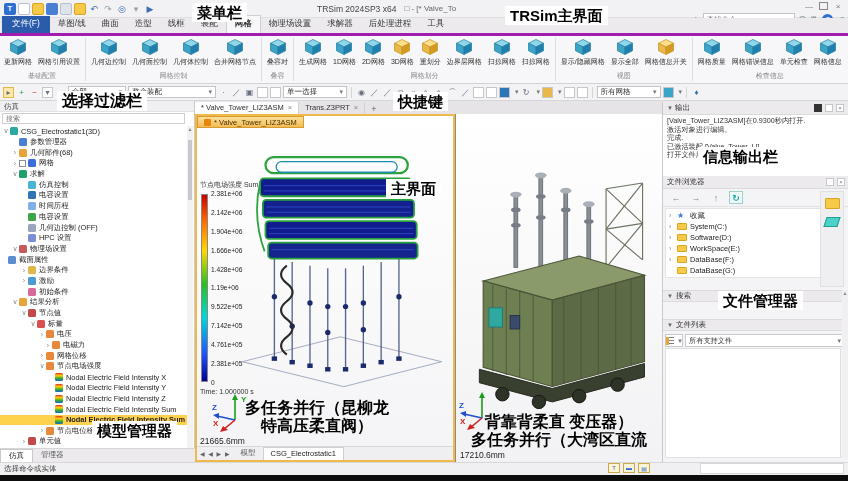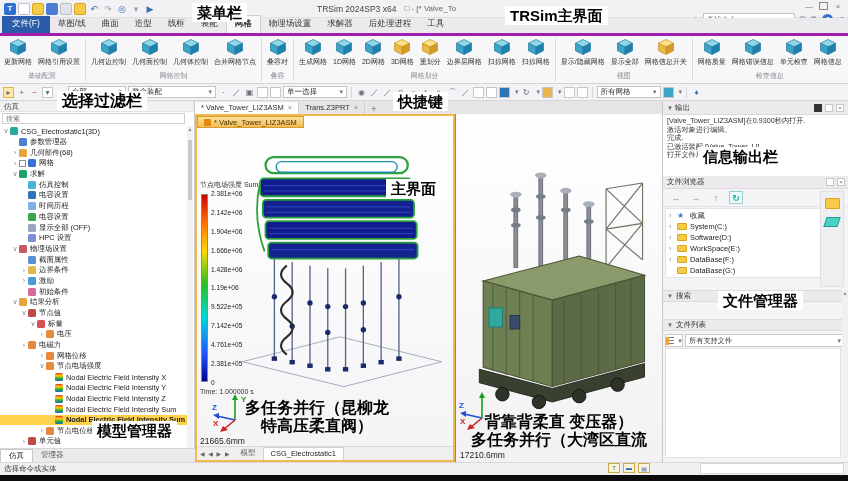--- a/index.html
+++ b/index.html
@@ -531,33 +531,33 @@
         <span class="tlb">时间历程</span>
       </div>
     <div class="trow" style="padding-left:20px">
         <span class="exp"></span>
         <span class="tico" data-icon="capacitance"></span>
         <span class="tlb">电容设置</span>
       </div>
     <div class="trow" style="padding-left:20px">
         <span class="exp"></span>
         <span class="tico" data-icon="remesh"></span>
-        <span class="tlb">显示全部 (OFF)</span>
+        <span class="tlb">几何边控制 (OFF)</span>
       </div>
     <div class="trow" style="padding-left:20px">
         <span class="exp"></span>
         <span class="tico" data-icon="hpc"></span>
         <span class="tlb">HPC 设置</span>
       </div>
     <div class="trow" style="padding-left:11px">
         <span class="exp">∨</span>
         <span class="tico" data-icon="physics"></span>
         <span class="tlb">物理场设置</span>
       </div>
-    <div class="trow" style="padding-left:20px">
+    <div class="trow" style="">
         <span class="exp"></span>
         <span class="tico" data-icon="section-props"></span>
         <span class="tlb">截面属性</span>
       </div>
     <div class="trow" style="padding-left:20px">
         <span class="exp">›</span>
         <span class="tico" data-icon="boundary"></span>
         <span class="tlb">边界条件</span>
       </div>
     <div class="trow" style="padding-left:20px">
@@ -583,21 +583,21 @@
     <div class="trow" style="padding-left:29px">
         <span class="exp">∨</span>
         <span class="tico" data-icon="scalar"></span>
         <span class="tlb">标量</span>
       </div>
     <div class="trow" style="padding-left:38px">
         <span class="exp">›</span>
         <span class="tico" data-icon="voltage"></span>
         <span class="tlb">电压</span>
       </div>
-    <div class="trow" style="padding-left:20px">
+    <div class="trow" style="padding-left:44px">
         <span class="exp">›</span>
         <span class="tico" data-icon="em-force"></span>
         <span class="tlb">电磁力</span>
       </div>
     <div class="trow" style="padding-left:38px">
         <span class="exp">›</span>
         <span class="tico" data-icon="mesh-disp"></span>
         <span class="tlb">网格位移</span>
       </div>
     <div class="trow" style="padding-left:38px">

